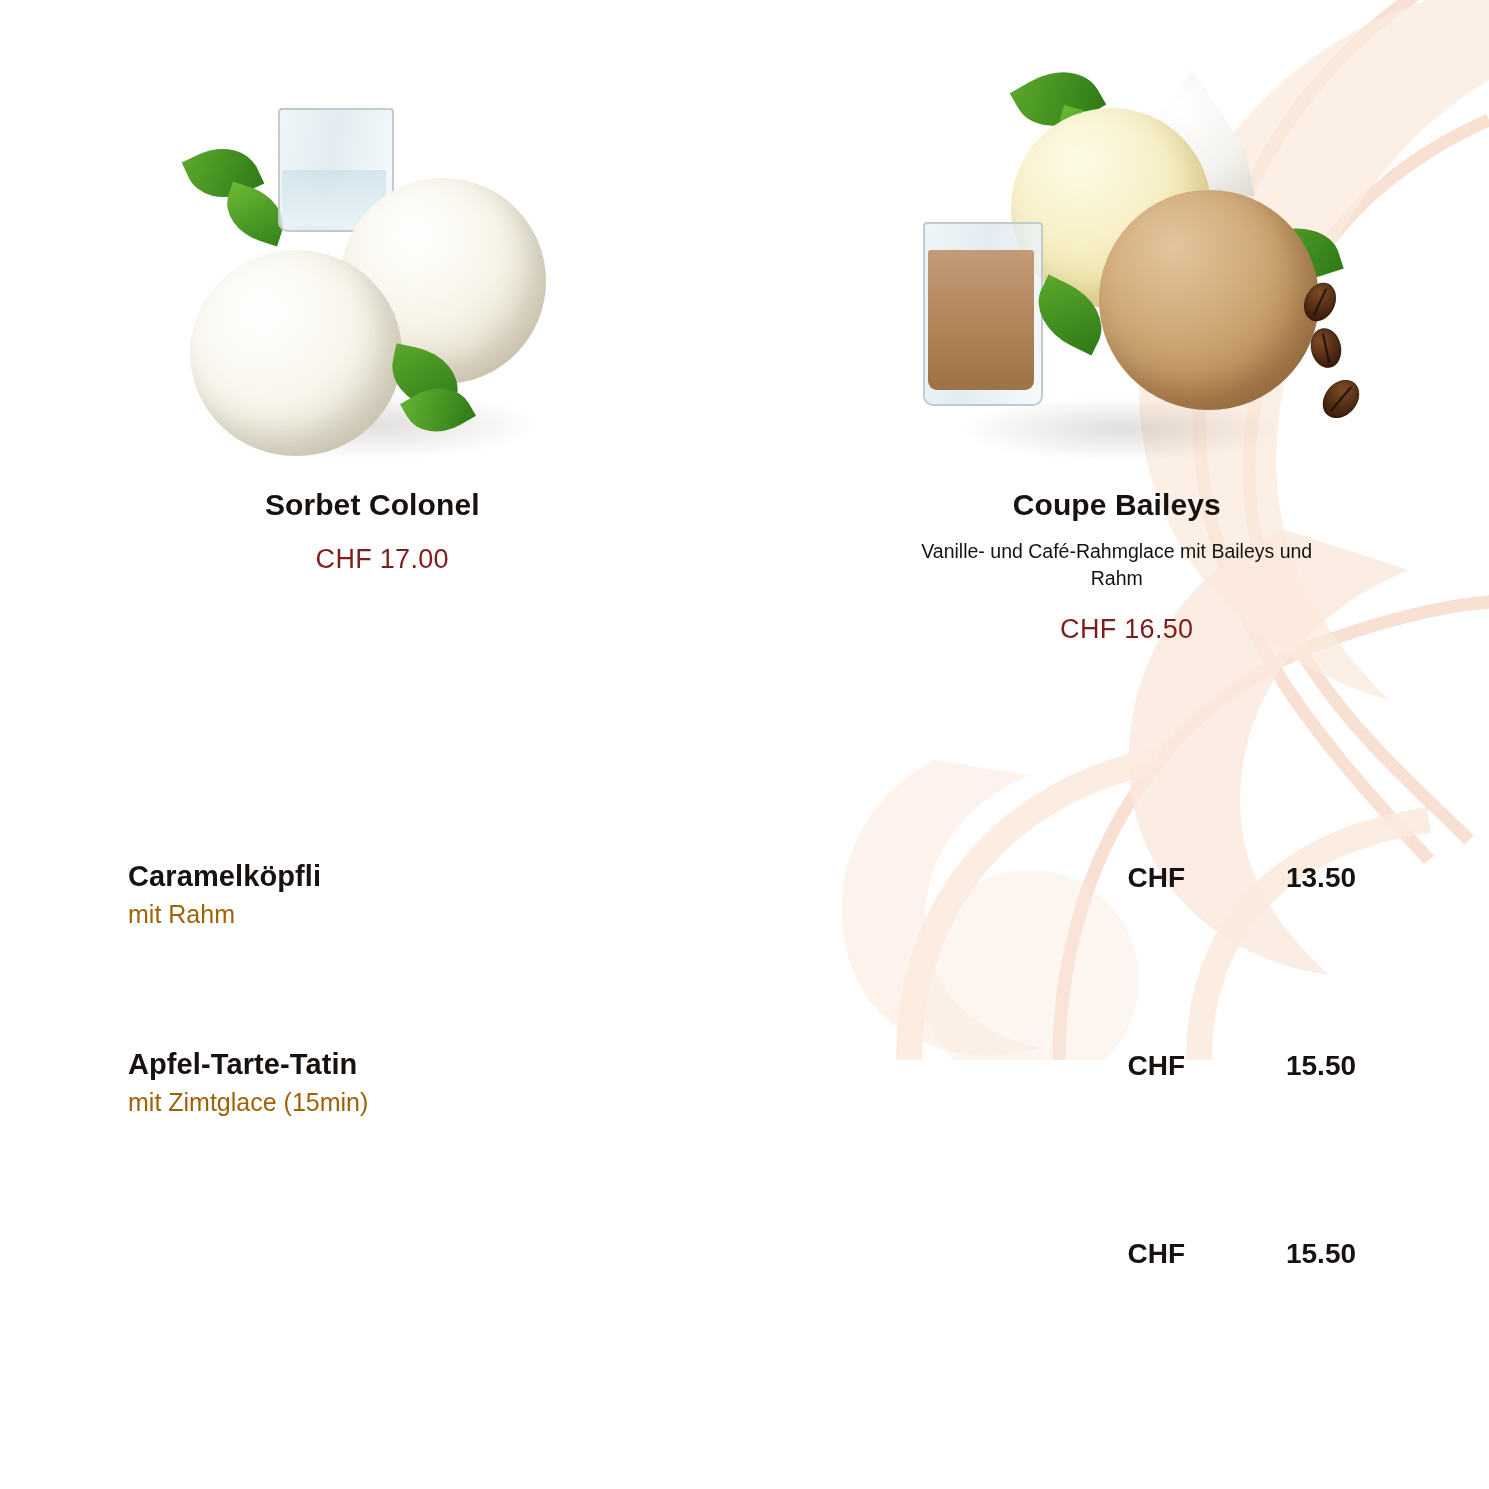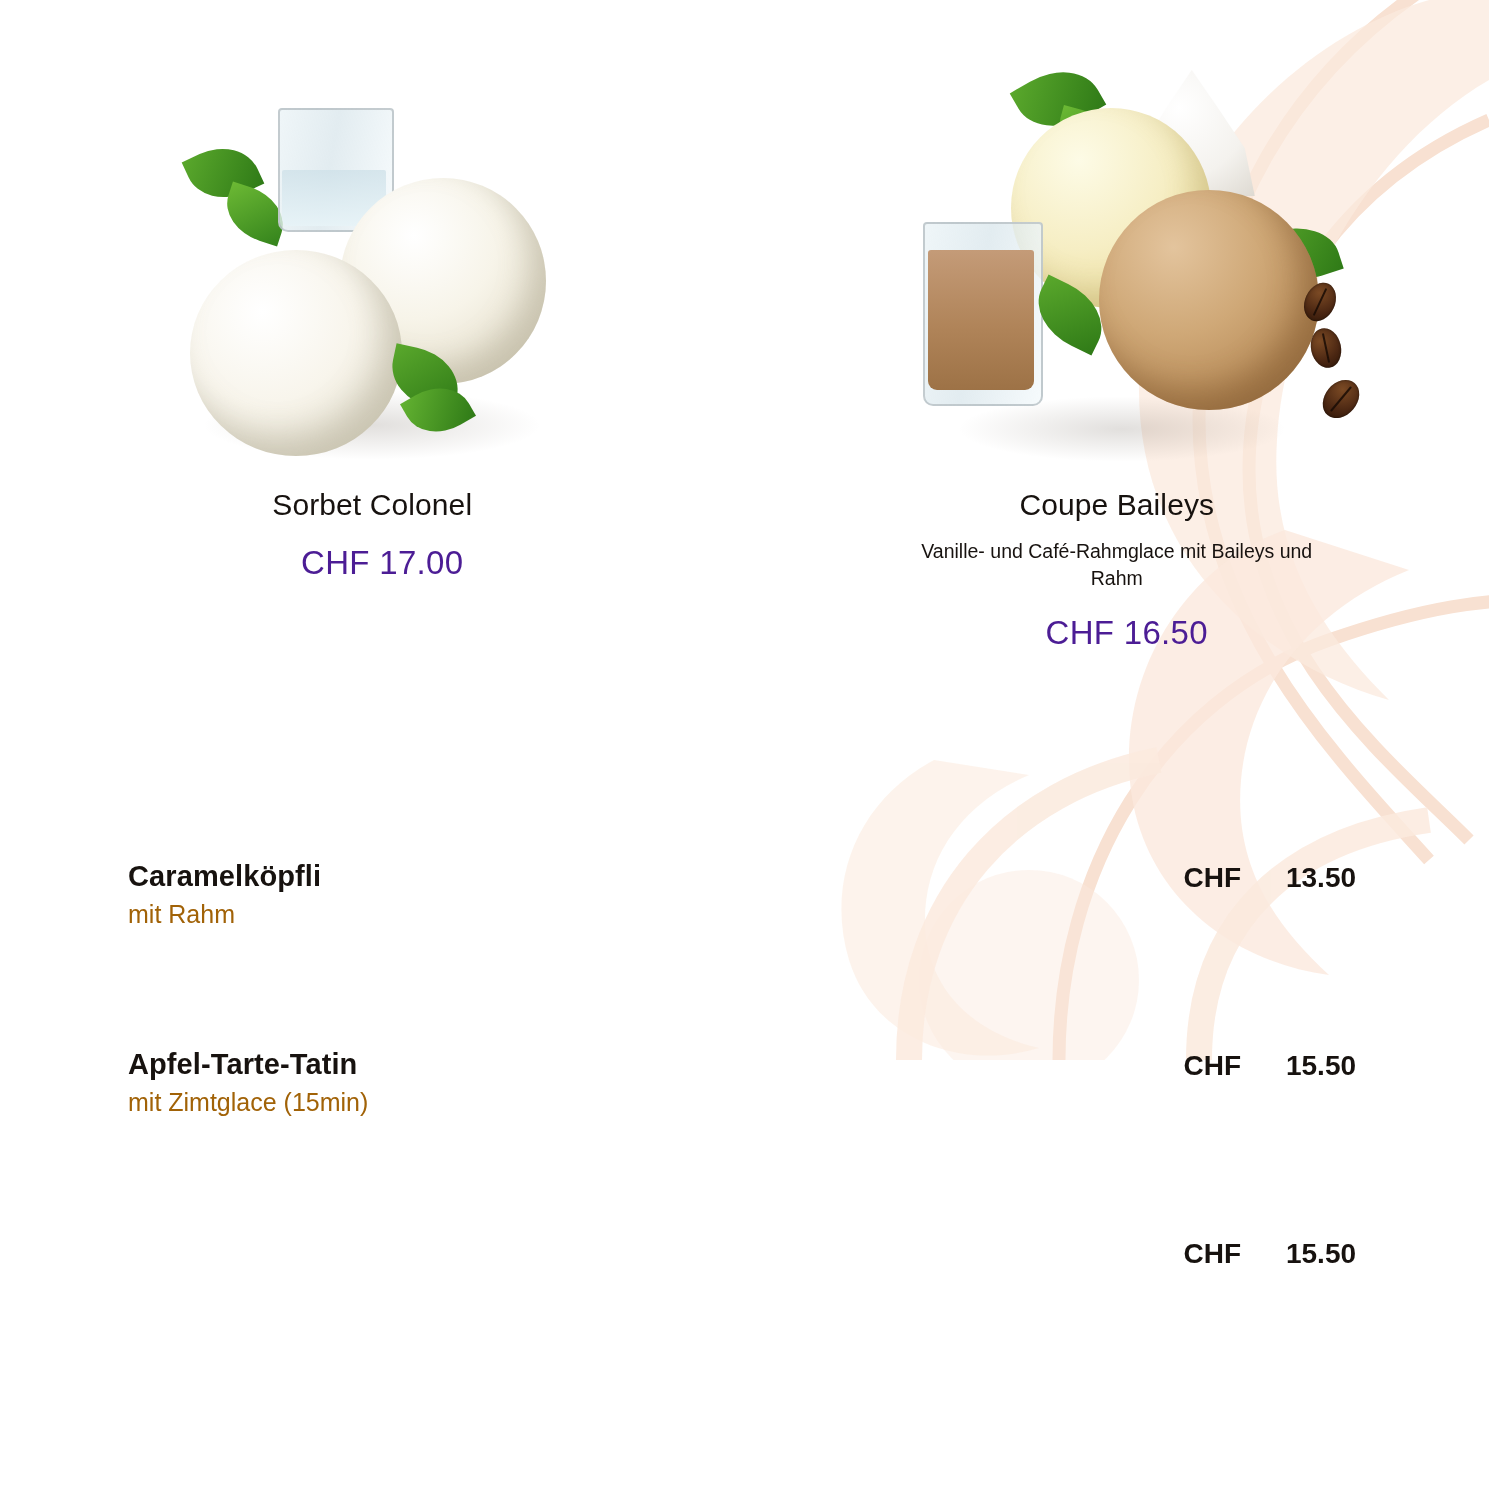--- a/index.html
+++ b/index.html
@@ -49,36 +49,36 @@
     flex-direction: column;
     align-items: center;
   }
   .feature-art {
     position: relative;
     width: 420px;
     height: 420px;
   }
   .feature-title {
     font-size: 30px;
-    font-weight: normal;
+    font-weight: bold;
     color: #17120f;
     margin-top: 8px;
     letter-spacing: 0.1px;
   }
   .feature-desc {
     font-size: 19.5px;
     color: #17120f;
     text-align: center;
     line-height: 1.38;
     margin-top: 16px;
     max-width: 430px;
   }
   .feature-price {
-    font-size: 33px;
-    color: #4c1d95;
+    font-size: 27px;
+    color: #7f1d1d;
     margin-top: 22px;
     letter-spacing: 0.3px;
     margin-left: 20px;
   }
 
   
   .menu-list {
     position: absolute;
     left: 128px;
     right: 120px;
@@ -111,21 +111,21 @@
     position: absolute;
     right: 0;
     top: 2px;
     display: flex;
     align-items: baseline;
     font-weight: bold;
     font-size: 28px;
     color: #17120f;
   }
   .mi-cur {
-    margin-right: 32px;
+    margin-right: 88px;
   }
   .mi-val {
     min-width: 96px;
     text-align: center;
   }
 
   
   .scoop {
     position: absolute;
     border-radius: 50%;

